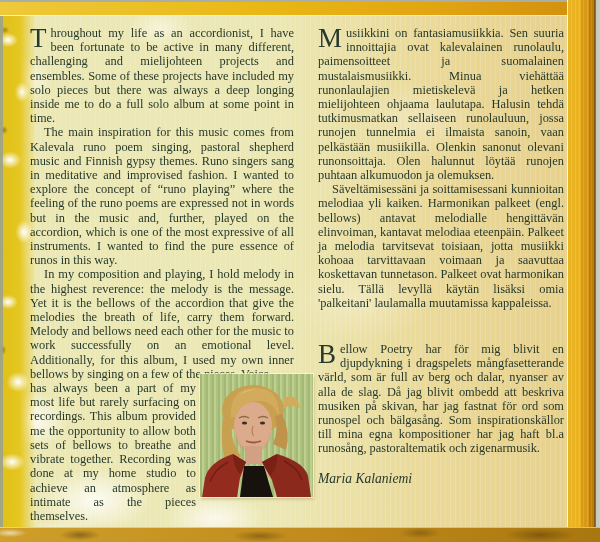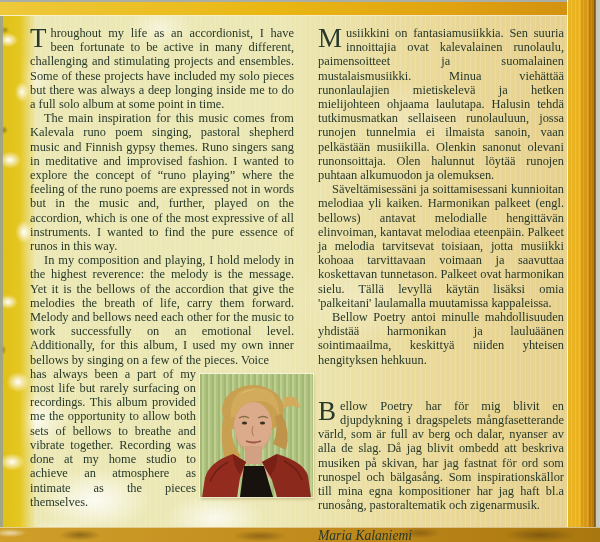--- a/index.html
+++ b/index.html
@@ -89,30 +89,29 @@
 
 <div class="page">
   <div class="texture"></div>
   <div class="left-strip"></div>
   <div class="edge-left"></div>
   <div class="frame-top"></div>
   <div class="frame-right"></div>
   <div class="frame-bottom"></div>
 
   <div class="col col-left">
-    <p><span class="dropcap">T</span><span>hroughout my life as an accordionist, I have been fortunate to be active in many different, challenging and stimulating projects and ensembles. Some of these projects have included my solo pieces but there was always a deep longing inside me to do a full solo album at some point in time.</span></p>
+    <p><span class="dropcap">T</span><span>hroughout my life as an accordionist, I have been fortunate to be active in many different, challenging and mielijohteen projects and ensembles. Some of these projects have included my solo pieces but there was always a deep longing inside me to do a full solo album at some point in time.</span></p>
     <p class="indent">The main inspiration for this music comes from Kalevala runo poem singing, pastoral shepherd music and Finnish gypsy themes. Runo singers sang in meditative and improvised fashion. I wanted to explore the concept of “runo playing” where the feeling of the runo poems are expressed not in words but in the music and, further, played on the accordion, which is one of the most expressive of all instruments. I wanted to find the pure essence of runos in this way.</p>
     <p class="indent">In my composition and playing, I hold melody in the highest reverence: the melody is the message. Yet it is the bellows of the accordion that give the melodies the breath of life, carry them forward. Melody and bellows need each other for the music to work successfully on an emotional level. Additionally, for this album, I used my own inner bellows by singing on a few of the pieces. Voice</p>
     <p class="narrow">has always been a part of my most life but rarely surfacing on recordings. This album provided me the opportunity to allow both sets of bellows to breathe and vibrate together. Recording was done at my home studio to achieve an atmosphere as intimate as the pieces themselves.</p>
   </div>
 
   <div class="col col-right">
     <p><span class="dropcap">M</span><span>usiikkini on fantasiamusiikkia. Sen suuria innoittajia ovat kalevalainen runolaulu, paimensoitteet ja suomalainen mustalaismusiikki. Minua viehättää runonlaulajien mietiskelevä ja hetken mielijohteen ohjaama laulutapa. Halusin tehdä tutkimusmatkan sellaiseen runolauluun, jossa runojen tunnelmia ei ilmaista sanoin, vaan pelkästään musiikilla. Olenkin sanonut olevani runonsoittaja. Olen halunnut löytää runojen puhtaan alkumuodon ja olemuksen.</span></p>
     <p class="indent">Säveltämisessäni ja soittamisessani kunnioitan melodiaa yli kaiken. Harmonikan palkeet (engl. bellows) antavat melodialle hengittävän elinvoiman, kantavat melodiaa eteenpäin. Palkeet ja melodia tarvitsevat toisiaan, jotta musiikki kohoaa tarvittavaan voimaan ja saavuttaa koskettavan tunnetason. Palkeet ovat harmonikan sielu. Tällä levyllä käytän lisäksi omia 'palkeitani' laulamalla muutamissa kappaleissa.</p>
-    <p class="indent">Bellow Poetry antoi minulle mahdollisuuden yhdistää harmonikan ja lauluäänen sointimaailma, keskittyä niiden yhteisen hengityksen hehkuun.</p>
     <p class="gap-top"><span class="dropcap">B</span><span>ellow Poetry har för mig blivit en djupdykning i dragspelets mångfasetterande värld, som är full av berg och dalar, nyanser av alla de slag. Då jag blivit ombedd att beskriva musiken på skivan, har jag fastnat för ord som runospel och bälgasång. Som inspirationskällor till mina egna kompositioner har jag haft bl.a runosång, pastoraltematik och zigenarmusik.</span></p>
     <p class="signature">Maria Kalaniemi</p>
   </div>
 
   <div class="photo">
     <svg viewBox="0 0 113 123" width="113" height="123" xmlns="http://www.w3.org/2000/svg">
 
       <ellipse cx="53" cy="36" rx="31" ry="25" fill="#c9a050"></ellipse>
       <path d="M23,44 Q19,78 29,92 L41,82 Q29,66 31,42 Z" fill="#c9a050"></path>
       <path d="M82,40 Q91,58 86,76 L73,70 Q79,56 75,42 Z" fill="#bf944a"></path>

